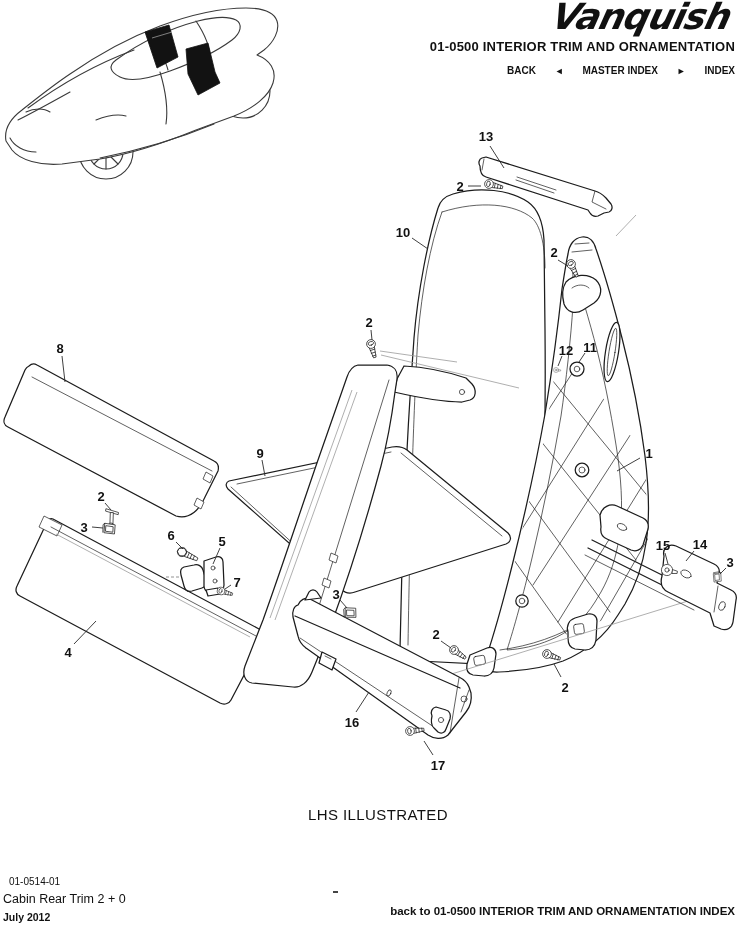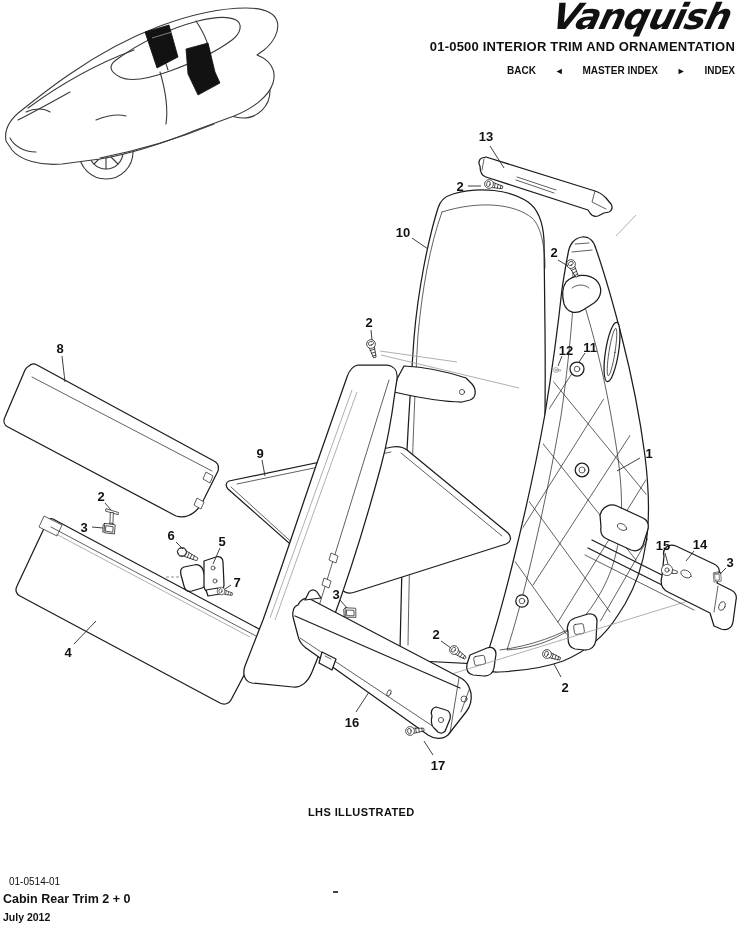--- a/index.html
+++ b/index.html
@@ -6,23 +6,23 @@
   .page{position:relative;width:737px;height:926px;background:#fff;overflow:hidden;
         font-family:"Liberation Sans",sans-serif;color:#111;}
   .abs{position:absolute;}
   .logo{top:-4px;right:6px;font-size:36px;font-weight:bold;font-style:italic;
         letter-spacing:-1px;transform:skewX(-14deg);font-family:"DejaVu Sans",sans-serif;}
   .doc-title{top:39px;right:2px;font-size:13px;font-weight:bold;white-space:nowrap;letter-spacing:.2px;}
   .nav{top:65px;right:2px;font-size:10px;font-weight:bold;white-space:nowrap;}
   .nav span{cursor:pointer;margin-left:16px;}
   .nav .arrow{font-size:9px;}
   .gap-l{margin-left:10px;text-align:right;} .gap-s{margin-left:4px;}
-  .caption{left:308px;top:806px;font-size:11px;font-weight:bold;letter-spacing:.4px;}
+  .caption{left:308px;top:806px;font-size:15px;font-weight:normal;letter-spacing:.4px;}
   .f-num{left:9px;top:876px;font-size:10px;font-weight:normal;}
-  .f-name{left:3px;top:892px;font-size:12.5px;font-weight:bold;}
+  .f-name{left:3px;top:892px;font-size:12.5px;font-weight:normal;}
   .f-date{left:3px;top:911px;font-size:10.5px;font-weight:bold;}
   .f-link{right:2px;top:905px;font-size:11.5px;font-weight:bold;cursor:pointer;}
   .stray{left:333px;top:891px;width:5px;height:2px;background:#444;}
   svg{position:absolute;left:0;top:0;}
   .s  {stroke:#1c1c1c;stroke-width:1.25;fill:none;stroke-linecap:round;stroke-linejoin:round;}
   .sf {stroke:#1c1c1c;stroke-width:1.25;fill:#fff;stroke-linejoin:round;}
   .t  {stroke:#1c1c1c;stroke-width:.7;fill:none;stroke-linecap:round;}
   .tf {stroke:#1c1c1c;stroke-width:.7;fill:#fff;}
   .g  {stroke:#9a9a9a;stroke-width:.8;fill:none;}
   .dash{stroke:#777;stroke-width:.8;fill:none;stroke-dasharray:3 2;}
@@ -264,13 +264,14 @@
     <span class="gap-l">MASTER INDEX</span>
     <span class="arrow gap-l">►</span>
     <span class="gap-s">INDEX</span>
   </div>
 
   <div class="abs caption">LHS ILLUSTRATED</div>
   <div class="abs stray"></div>
   <div class="abs f-num">01-0514-01</div>
   <div class="abs f-name">Cabin Rear Trim 2 + 0</div>
   <div class="abs f-date">July 2012</div>
+  <div class="abs f-link">back to 01-0500 INTERIOR TRIM AND ORNAMENTATION INDEX</div>
 </div>
 
 </body></html>

